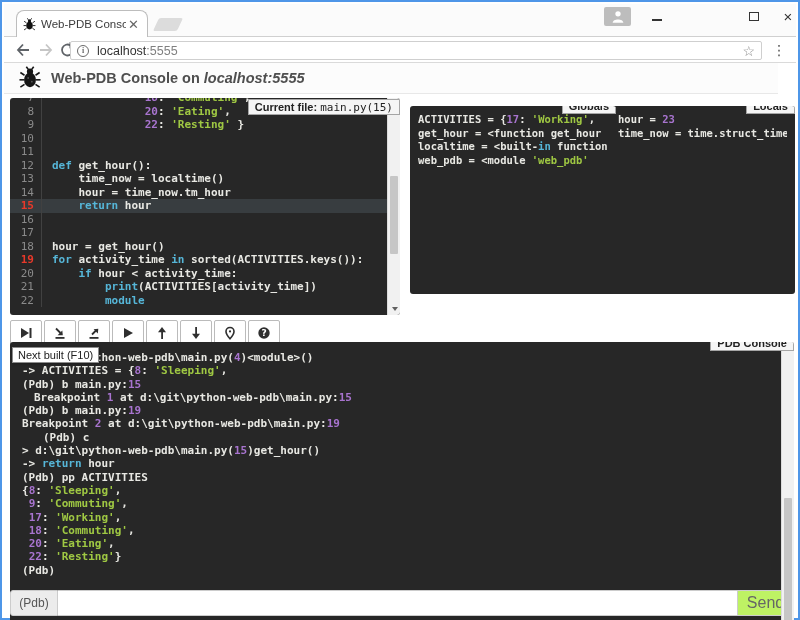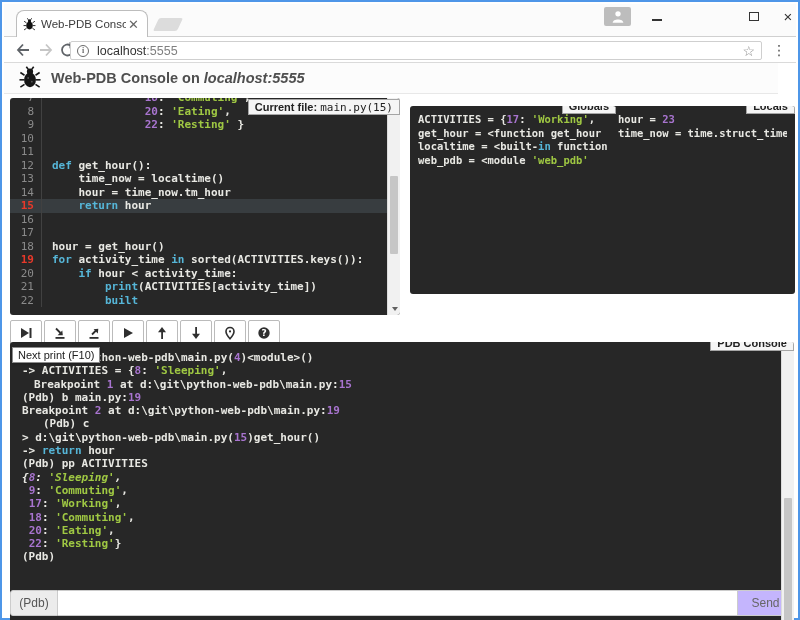--- a/index.html
+++ b/index.html
@@ -89,22 +89,22 @@
              display:flex; align-items:center; justify-content:center; }
   .tooltip { position:absolute; left:10px; top:345px; background:#fff; border:1px solid #8c8c8c;
              padding:1px 5px; font-size:11px; color:#222; box-shadow:1px 1px 3px rgba(0,0,0,.25); z-index:6; }
 
   
   .inputbar { position:absolute; left:8px; top:588px; width:784px; height:26px; display:flex; }
   .in-addon { width:48px; background:#ececec; border:1px solid #ccc; border-radius:3px 0 0 3px;
               color:#555; font-size:12px; display:flex; align-items:center; justify-content:center; }
   .in-field { flex:1; border:1px solid #ccc; border-left:none; outline:none; font-size:12px; padding:0 8px;
               font-family:"DejaVu Sans Mono", monospace; }
-  .in-send { width:56px; background:#c4b5fd; border:1px solid #ccc; border-left:none; border-radius:0 3px 3px 0;
-             color:#666; font-size:12px; display:flex; align-items:center; justify-content:center; }
+  .in-send { width:56px; background:#bef264; border:1px solid #ccc; border-left:none; border-radius:0 3px 3px 0;
+             color:#666; font-size:16px; display:flex; align-items:center; justify-content:center; }
 </style>
 </head>
 <body>
 
 <div class="frame">
 
   <div class="tabstrip">
     <div class="tab">
       <svg width="13" height="13" viewBox="0 0 24 24">
           <ellipse cx="12" cy="14" rx="6" ry="7" fill="#111"></ellipse>
@@ -191,21 +191,21 @@
         <div class="crow"><span class="gut">12</span><span class="ctext"><span class="seg-k">def</span><span class="seg-p"> get_hour():</span></span></div>
         <div class="crow"><span class="gut">13</span><span class="ctext"><span class="seg-p">    time_now = localtime()</span></span></div>
         <div class="crow"><span class="gut">14</span><span class="ctext"><span class="seg-p">    hour = time_now.tm_hour</span></span></div>
         <div class="crow cur"><span class="gut bp">15</span><span class="ctext"><span class="seg-p">    </span><span class="seg-k">return</span><span class="seg-p"> hour</span></span></div>
         <div class="crow"><span class="gut">16</span><span class="ctext"></span></div>
         <div class="crow"><span class="gut">17</span><span class="ctext"></span></div>
         <div class="crow"><span class="gut">18</span><span class="ctext"><span class="seg-p">hour = get_hour()</span></span></div>
         <div class="crow"><span class="gut bp">19</span><span class="ctext"><span class="seg-k">for</span><span class="seg-p"> activity_time </span><span class="seg-k">in</span><span class="seg-p"> sorted(ACTIVITIES.keys()):</span></span></div>
         <div class="crow"><span class="gut">20</span><span class="ctext"><span class="seg-p">    </span><span class="seg-k">if</span><span class="seg-p"> hour &lt; activity_time:</span></span></div>
         <div class="crow"><span class="gut">21</span><span class="ctext"><span class="seg-p">        </span><span class="seg-k">print</span><span class="seg-p">(ACTIVITIES[activity_time])</span></span></div>
-        <div class="crow"><span class="gut">22</span><span class="ctext"><span class="seg-p">        </span><span class="seg-k">built</span></span></div>
+        <div class="crow"><span class="gut">22</span><span class="ctext"><span class="seg-p">        </span><span class="seg-k">module</span></span></div>
       </div>
     <div class="vscroll">
       <div class="sb-arrow" style="top:0;">
           <div class="tri-up"></div>
         </div>
       <div class="vthumb" style="top:36%; height:36%;"></div>
       <div class="sb-arrow" style="bottom:0;">
           <div class="tri-down"></div>
         </div>
     </div>
@@ -275,35 +275,36 @@
           <circle cx="7" cy="5.4" r="1.1" fill="#2f2f2f"></circle>
         </svg>
     </div>
     <div class="dbg-btn">
       <svg width="14" height="14" viewBox="0 0 14 14">
           <circle cx="7" cy="7" r="5.7" fill="#2f2f2f"></circle>
           <text x="7" y="10" text-anchor="middle" font-size="9" font-weight="bold" fill="#fff" font-family="DejaVu Sans, sans-serif">?</text>
         </svg>
     </div>
   </div>
-  <div class="tooltip">Next print (F10)</div>
+  <div class="tooltip">Next built (F10)</div>
 
   <div class="panel" id="console-panel">
     <div class="ptag" style="top:-7px;">PDB Console</div>
     <div id="console-lines">
         <div class="crow console-row-h"><span class="ctext" style="padding-left: 0px;"><span class="seg-p">&gt; d:\git\python-web-pdb\main.py(</span><span class="seg-n">4</span><span class="seg-p">)&lt;module&gt;()</span></span></div>
         <div class="crow console-row-h"><span class="ctext" style="padding-left: 0px;"><span class="seg-p">-&gt; ACTIVITIES = {</span><span class="seg-n">8</span><span class="seg-p">: </span><span class="seg-s">'Sleeping'</span><span class="seg-p">,</span></span></div>
+        <div class="crow console-row-h"><span class="ctext" style="padding-left: 0px;"><span class="seg-p">(Pdb) b main.py:</span><span class="seg-n">15</span></span></div>
         <div class="crow console-row-h"><span class="ctext" style="padding-left: 12px;"><span class="seg-p">Breakpoint </span><span class="seg-n">1</span><span class="seg-p"> at d:\git\python-web-pdb\main.py:</span><span class="seg-n">15</span></span></div>
         <div class="crow console-row-h"><span class="ctext" style="padding-left: 0px;"><span class="seg-p">(Pdb) b main.py:</span><span class="seg-n">19</span></span></div>
         <div class="crow console-row-h"><span class="ctext" style="padding-left: 0px;"><span class="seg-p">Breakpoint </span><span class="seg-n">2</span><span class="seg-p"> at d:\git\python-web-pdb\main.py:</span><span class="seg-n">19</span></span></div>
         <div class="crow console-row-h"><span class="ctext" style="padding-left: 0px; margin-left: 21px;"><span class="seg-p">(Pdb) c</span></span></div>
         <div class="crow console-row-h"><span class="ctext" style="padding-left: 0px;"><span class="seg-p">&gt; d:\git\python-web-pdb\main.py(</span><span class="seg-n">15</span><span class="seg-p">)get_hour()</span></span></div>
         <div class="crow console-row-h"><span class="ctext" style="padding-left: 0px;"><span class="seg-p">-&gt; </span><span class="seg-k">return</span><span class="seg-p"> hour</span></span></div>
         <div class="crow console-row-h"><span class="ctext" style="padding-left: 0px;"><span class="seg-p">(Pdb) pp ACTIVITIES</span></span></div>
-        <div class="crow console-row-h"><span class="ctext" style="padding-left: 0px; font-style: italic;"><span class="seg-p">{</span><span class="seg-n">8</span><span class="seg-p">: </span><span class="seg-s">'Sleeping'</span><span class="seg-p">,</span></span></div>
+        <div class="crow console-row-h"><span class="ctext" style="padding-left: 0px;"><span class="seg-p">{</span><span class="seg-n">8</span><span class="seg-p">: </span><span class="seg-s">'Sleeping'</span><span class="seg-p">,</span></span></div>
         <div class="crow console-row-h"><span class="ctext" style="padding-left: 0px;"><span class="seg-p"> </span><span class="seg-n">9</span><span class="seg-p">: </span><span class="seg-s">'Commuting'</span><span class="seg-p">,</span></span></div>
         <div class="crow console-row-h"><span class="ctext" style="padding-left: 0px;"><span class="seg-p"> </span><span class="seg-n">17</span><span class="seg-p">: </span><span class="seg-s">'Working'</span><span class="seg-p">,</span></span></div>
         <div class="crow console-row-h"><span class="ctext" style="padding-left: 0px;"><span class="seg-p"> </span><span class="seg-n">18</span><span class="seg-p">: </span><span class="seg-s">'Commuting'</span><span class="seg-p">,</span></span></div>
         <div class="crow console-row-h"><span class="ctext" style="padding-left: 0px;"><span class="seg-p"> </span><span class="seg-n">20</span><span class="seg-p">: </span><span class="seg-s">'Eating'</span><span class="seg-p">,</span></span></div>
         <div class="crow console-row-h"><span class="ctext" style="padding-left: 0px;"><span class="seg-p"> </span><span class="seg-n">22</span><span class="seg-p">: </span><span class="seg-s">'Resting'</span><span class="seg-p">}</span></span></div>
         <div class="crow console-row-h"><span class="ctext" style="padding-left: 0px;"><span class="seg-p">(Pdb)</span></span></div>
       </div>
     <div class="vscroll">
       <div class="sb-arrow" style="top:0;">
           <div class="tri-up"></div>

